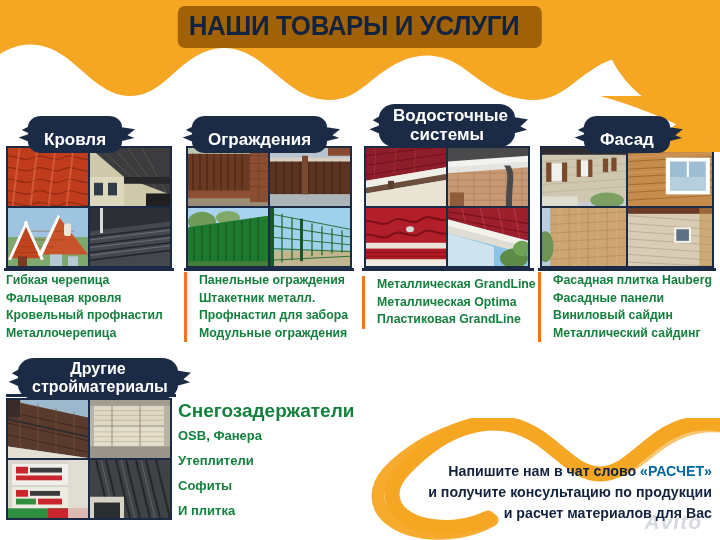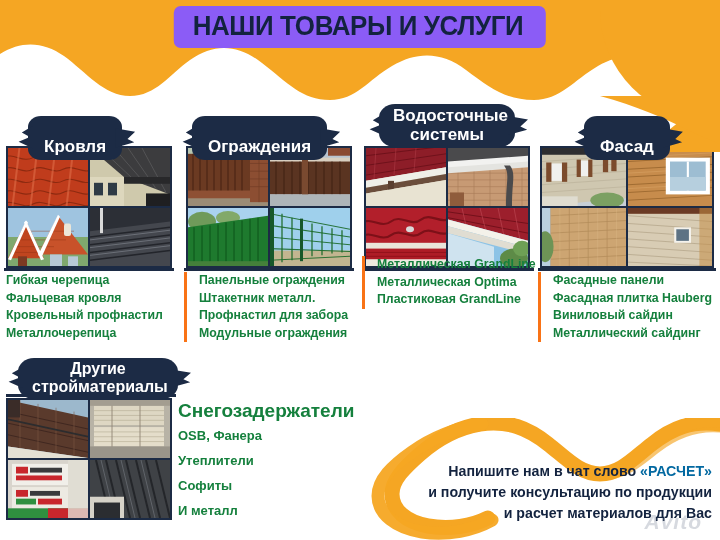--- a/index.html
+++ b/index.html
@@ -16,41 +16,41 @@
     background:#f5a623;
     overflow:hidden;
   }
   .header-wave { position:absolute; left:0; bottom:0; width:720px; height:70px; }
   .corner-blob {
     position:absolute; right:-40px; top:-30px; width:160px; height:150px;
     background:#f5a623; border-radius:0 0 0 110px;
   }
   .title-badge {
     position:absolute; left:50%; top:6px; transform:translateX(-50%);
-    background:#8b5cf6; border-radius:7px;
-    padding:5px 16px 6px 12px;
+    background:#a16207; border-radius:7px;
+    padding:5px 16px 6px 4px;
     z-index:5;
   }
   .title-badge span {
     display:block;
     font-size:27px; font-weight:bold; color:#13233f;
     letter-spacing:-0.4px; white-space:nowrap;
     font-family:"Liberation Sans", sans-serif;
     transform:scaleX(0.96);
   }
 
   
   .cat-badge { position:absolute; z-index:6; }
   .cat-badge .brush {
     position:relative;
     display:inline-block;
     background:#1c2b45;
     color:#ffffff;
     font-size:17px; font-weight:bold;
-    padding:21px 16px 4px 16px;
+    padding:14px 16px 4px 16px;
     border-radius:13px/11px;
     white-space:nowrap;
     line-height:1.12;
     text-align:center;
   }
   .cat-badge .brush::after {
     content:"";
     position:absolute; right:-13px; top:28%;
     width:20px; height:44%;
     background:#1c2b45;
@@ -407,21 +407,21 @@
       </g>
       <path d="M0,12 L80,34 L80,41 L0,19 Z" fill="#f4f2ea"></path>
       <path d="M0,19 L80,41 L80,48 L0,26 Z" fill="#e0ddd2"></path>
       <path d="M0,26 L46,40 L46,60 L0,60 Z" fill="#cfe3ef"></path>
       <ellipse cx="66" cy="52" rx="14" ry="10" fill="#5d8b47"></ellipse>
       <ellipse cx="74" cy="42" rx="9" ry="8" fill="#6ea055"></ellipse>
     </svg>
   </div>
 </div>
 <div class="divider-top" style="left:362px;top:268px;width:172px"></div>
-<ul class="list" style="left:362px;top:256px;width:178px">
+<ul class="list" style="left:362px;top:276px;width:178px">
   <li>Металлическая GrandLine</li>
   <li>Металлическая Optima</li>
   <li>Пластиковая GrandLine</li>
 </ul>
 
 <div class="cat-badge" style="left:584px;top:116px">
   <span class="brush">Фасад</span>
 </div>
 <div class="photo-card" style="left:540px;top:146px;width:174px;height:122px">
   <div class="photo">
@@ -511,22 +511,22 @@
       </g>
       <rect x="0" y="0" width="80" height="6" fill="#6b3a24"></rect>
       <rect x="44" y="20" width="16" height="16" fill="#f4f2ec"></rect>
       <rect x="46" y="22" width="12" height="12" fill="#5d7284"></rect>
       <path d="M68,0 L80,0 L80,60 L68,60 Z" fill="#c28d45" opacity="0.55"></path>
     </svg>
   </div>
 </div>
 <div class="divider-top" style="left:538px;top:268px;width:178px"></div>
 <ul class="list" style="left:538px;top:272px;width:180px">
+  <li>Фасадная плитка Hauberg</li>
   <li>Фасадные панели</li>
-  <li>Фасадная плитка Hauberg</li>
   <li>Виниловый сайдин</li>
   <li>Металлический сайдинг</li>
 </ul>
 
 <div class="cat-badge two-line" style="left:8px;top:358px;width:180px;text-align:center">
   <span class="brush" style="white-space:normal;display:inline-block;max-width:160px;font-size:16px">Другие стройматериалы</span>
 </div>
 <div class="divider-top" style="left:6px;top:394px;width:170px"></div>
 <div class="photo-card" style="left:6px;top:398px;width:166px;height:122px">
   <div class="photo">
@@ -609,21 +609,21 @@
       <rect x="0" y="38" width="34" height="22" fill="#d6d2c8"></rect>
       <rect x="4" y="44" width="26" height="16" fill="#2b2d31"></rect>
     </svg>
   </div>
 </div>
 <ul class="list" style="left:176px;top:398px;width:180px;border-left:none;padding-left:2px;line-height:25px">
   <li style="line-height:25px;font-size:19px">Снегозадержатели</li>
   <li style="line-height:25px;font-size:13px">OSB, Фанера</li>
   <li style="line-height:25px;font-size:13px">Утеплители</li>
   <li style="line-height:25px;font-size:13px">Софиты</li>
-  <li style="line-height:25px;font-size:13px">И металл</li>
+  <li style="line-height:25px;font-size:13px">И плитка</li>
 </ul>
 
 <svg class="swirl" viewBox="0 0 368 122" preserveAspectRatio="none">
   <path d="M368,6 C340,2 320,10 300,26 C282,40 268,56 248,56 C228,56 214,40 196,26
            C176,10 156,2 128,6 C104,10 84,22 68,36 C52,50 40,62 40,76
            C40,92 54,104 76,108 C98,112 120,108 136,100" stroke="#f5a623" stroke-width="15" fill="none" stroke-linecap="round"></path>
   <path d="M130,6 C104,10 80,20 60,34 C40,48 26,62 26,78
            C26,96 44,110 70,114 C96,118 122,112 140,102" stroke="#f5a623" stroke-width="13" fill="none" stroke-linecap="round" opacity="0.95"></path>
   <path d="M368,12 C344,10 324,18 306,32 C290,44 274,60 250,60" stroke="#f5a623" stroke-width="5" fill="none" stroke-linecap="round" opacity="0.65"></path>
 </svg>

